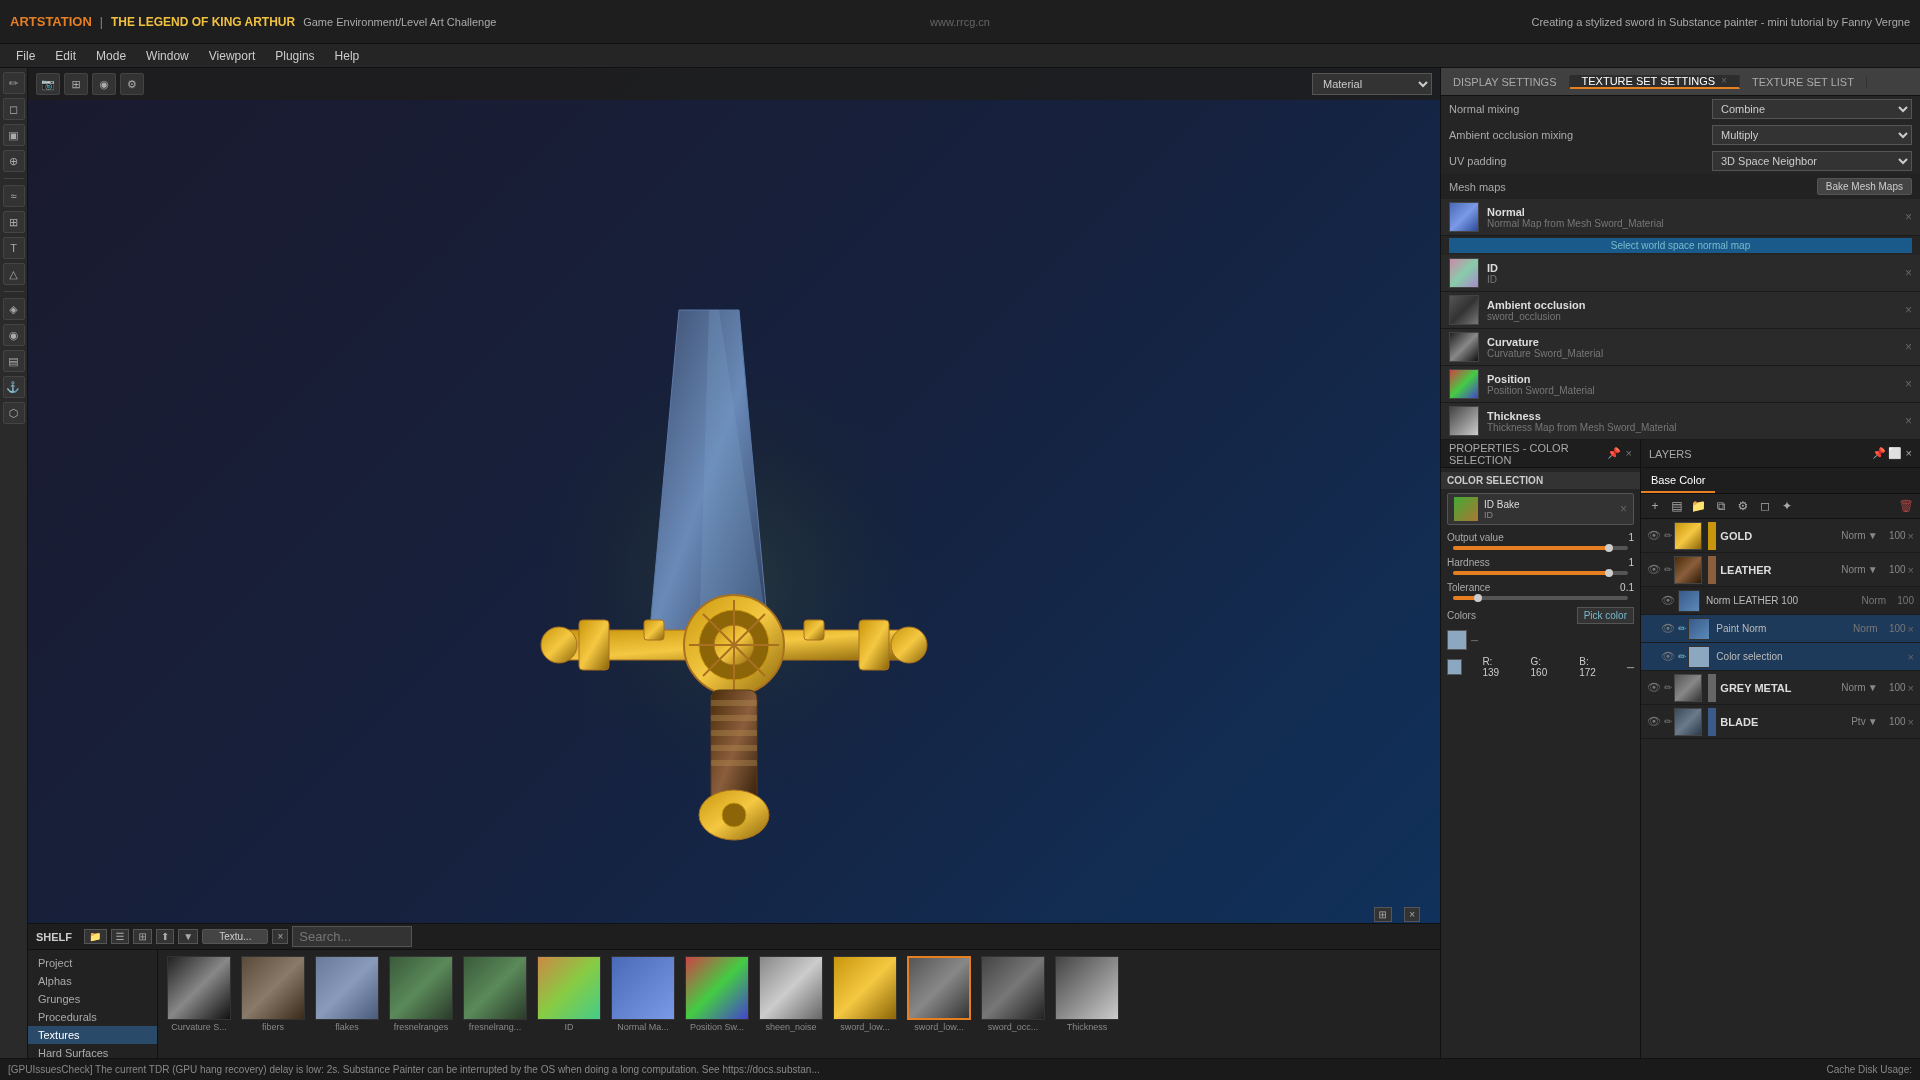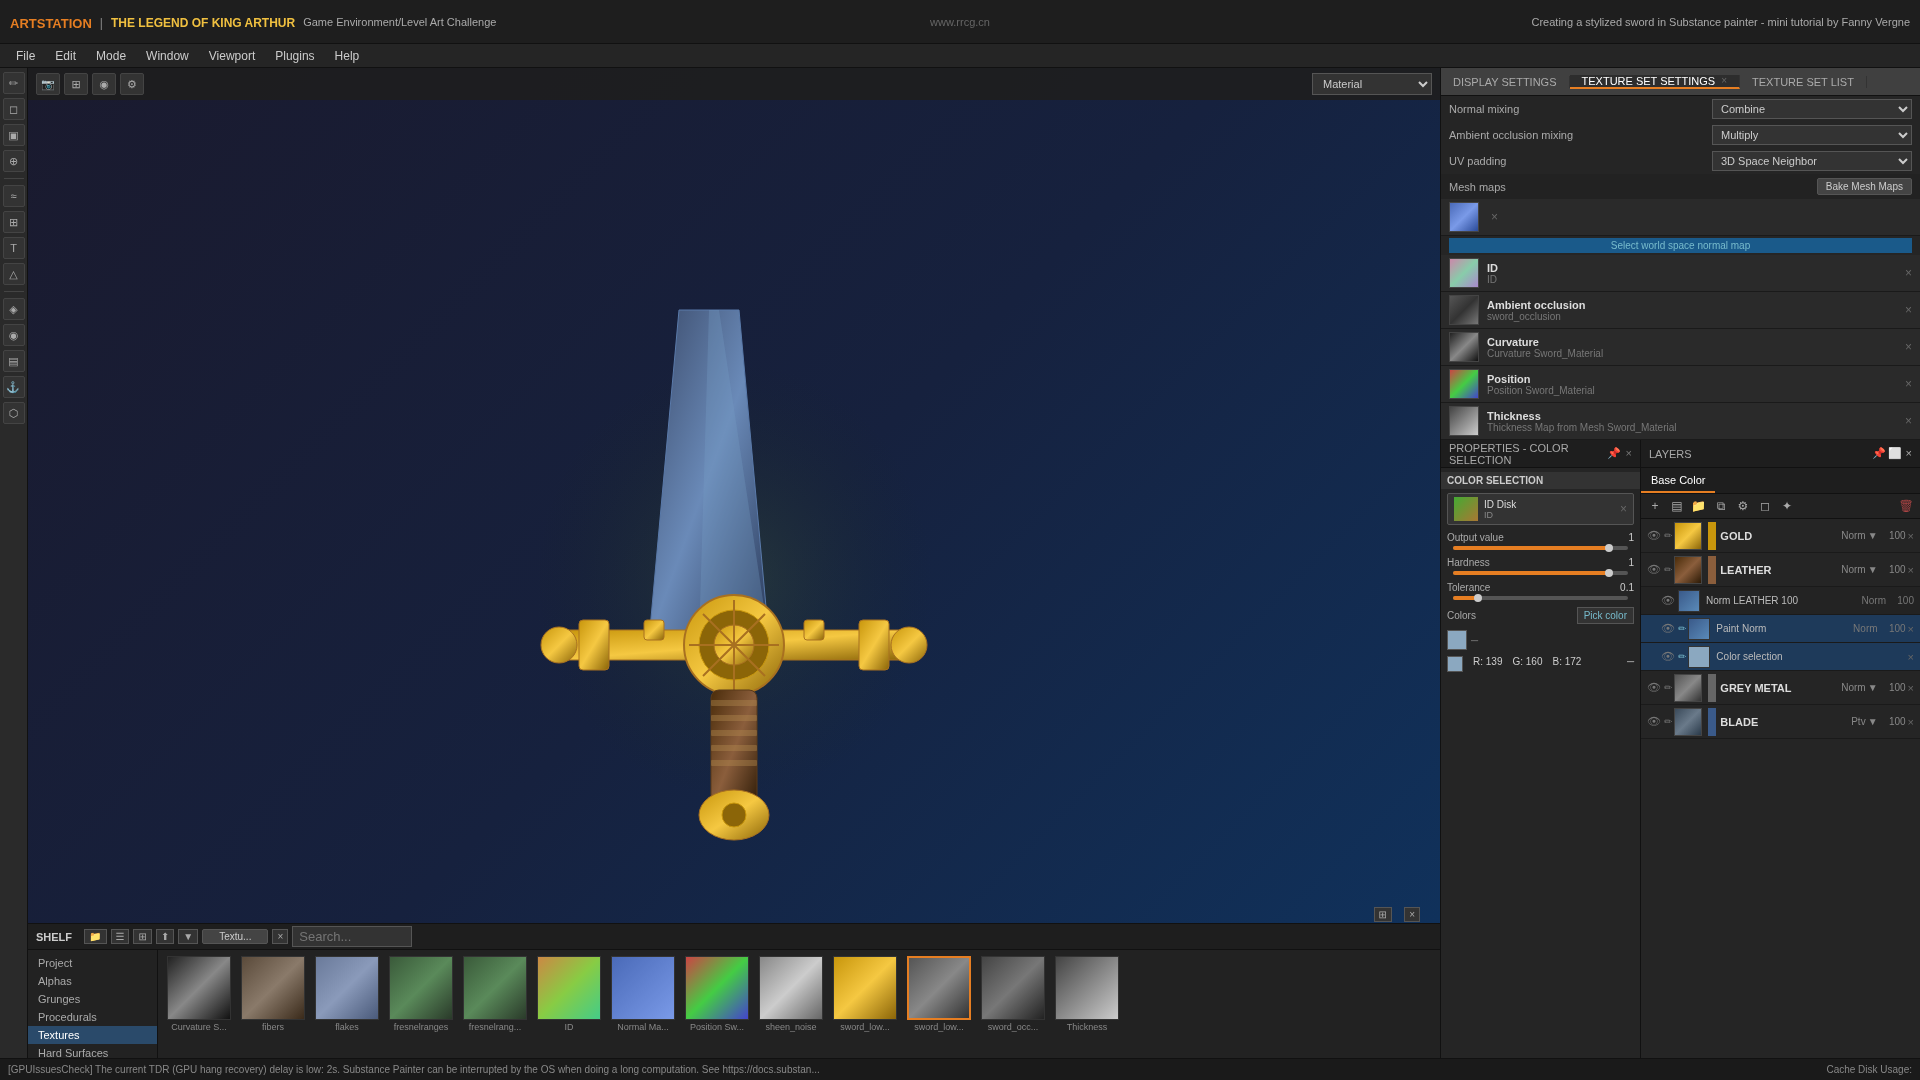--- a/index.html
+++ b/index.html
@@ -1,19 +1,19 @@
 <!DOCTYPE html>
 <html><head>
   <meta charset="utf-8">
   <style>
     * { box-sizing: border-box; margin: 0; padding: 0; }
     body { background: #1a1a1a; color: #ccc; font-family: 'Segoe UI', Arial, sans-serif; font-size: 12px; overflow: hidden; width: 1920px; height: 1080px; position: relative; }
 
     
-    #topbar { background: #1e1e1e; height: 44px; display: flex; align-items: flex-start; padding: 16px 10px; border-bottom: 1px solid #111; }
+    #topbar { background: #1e1e1e; height: 44px; display: flex; align-items: center; padding: 4px 10px; border-bottom: 1px solid #111; }
     #topbar .logo { color: #e67e22; font-weight: bold; font-size: 13px; margin-right: 8px; }
     #topbar .title { color: #f0c040; font-size: 12px; font-weight: bold; margin-right: 8px; }
     #topbar .subtitle { color: #aaa; font-size: 11px; margin-right: 20px; }
     #topbar .watermark { color: #666; font-size: 11px; position: absolute; left: 50%; transform: translateX(-50%); }
     #topbar .byline { color: #aaa; font-size: 11px; position: absolute; right: 10px; }
     #menubar { background: #252525; height: 24px; display: flex; align-items: center; padding: 0 6px; border-bottom: 1px solid #111; }
     #menubar span { color: #ccc; font-size: 12px; padding: 0 10px; cursor: pointer; }
 
     
     #main { display: flex; height: calc(1080px - 56px); }
@@ -78,21 +78,21 @@
     .id-mask-item { background: #333; border: 1px solid #555; margin: 4px 6px; padding: 3px 6px; display: flex; align-items: center; border-radius: 2px; }
     .id-mask-thumb { width: 24px; height: 24px; background: linear-gradient(135deg, #4a3, #a73); margin-right: 6px; }
     .slider-track { background: #555; height: 4px; border-radius: 2px; position: relative; margin: 0 6px; }
     .slider-fill { background: #e67e22; height: 4px; border-radius: 2px; }
     .slider-thumb { width: 8px; height: 8px; background: #ccc; border-radius: 50%; position: absolute; top: -2px; }
 
     
     .color-swatch-row { display: flex; align-items: center; padding: 3px 6px; gap: 4px; }
     .color-swatch { width: 20px; height: 20px; border: 1px solid #555; background: #8ba8c0; }
     .pick-color-btn { background: #333; border: 1px solid #555; color: #7bc; font-size: 10px; padding: 2px 6px; cursor: pointer; margin-left: auto; }
-    .rgb-display { font-size: 10px; color: #ccc; display: flex; align-items: flex-start; padding: 3px 6px; gap: 10px; }
+    .rgb-display { font-size: 10px; color: #ccc; display: flex; align-items: center; padding: 3px 6px; gap: 20px; }
 
     
     .layer-tabs { display: flex; background: #1e1e1e; height: 26px; border-bottom: 1px solid #111; }
     .layer-tab { padding: 0 10px; display: flex; align-items: center; font-size: 11px; color: #aaa; cursor: pointer; }
     .layer-tab.active { color: #fff; border-bottom: 2px solid #e67e22; }
     .layer-toolbar { display: flex; align-items: center; padding: 2px 4px; background: #222; border-bottom: 1px solid #111; gap: 2px; }
     .layer-tool-btn { background: transparent; border: none; color: #aaa; font-size: 12px; cursor: pointer; width: 20px; height: 20px; display: flex; align-items: center; justify-content: center; }
     .layer-item { display: flex; align-items: center; padding: 2px 6px; border-bottom: 1px solid #1a1a1a; min-height: 34px; }
     .layer-vis { color: #777; font-size: 11px; margin-right: 3px; cursor: pointer; }
     .layer-thumb { width: 28px; height: 28px; margin-right: 6px; border: 1px solid #444; flex-shrink: 0; }
@@ -335,20 +335,24 @@
         </select>
       </div>
 
       <div class="section-header">
         <span>Mesh maps</span>
         <button class="panel-btn">Bake Mesh Maps</button>
       </div>
 
       <div class="mesh-map-item">
         <div class="mesh-map-thumb thumb-normal"></div>
+        <div class="mesh-map-info">
+          <div class="mesh-map-name">Normal</div>
+          <div class="mesh-map-sub">Normal Map from Mesh Sword_Material</div>
+        </div>
         <span class="mesh-map-x">×</span>
       </div>
       <button class="world-space-btn">Select world space normal map</button>
 
       <div class="mesh-map-item">
         <div class="mesh-map-thumb thumb-id"></div>
         <div class="mesh-map-info">
           <div class="mesh-map-name">ID</div>
           <div class="mesh-map-sub">ID</div>
         </div>
@@ -402,21 +406,21 @@
             <span>×</span>
           </div>
         </div>
 
         <div style="padding:4px 0;">
           <div style="background:#333;padding:3px 6px;font-size:10px;font-weight:bold;color:#ccc;margin:0 0 4px;">COLOR SELECTION</div>
 
           <div class="id-mask-item">
             <div class="id-mask-thumb"></div>
             <div style="flex:1;">
-              <div style="font-size:10px;color:#ddd;">ID Disk</div>
+              <div style="font-size:10px;color:#ddd;">ID Bake</div>
               <div style="font-size:9px;color:#888;">ID</div>
             </div>
             <span style="color:#666;cursor:pointer;">×</span>
           </div>
 
           <div class="prop-row">
             <span class="prop-label">Output value</span>
             <span class="prop-value">1</span>
           </div>
           <div style="padding:0 6px 4px;">

